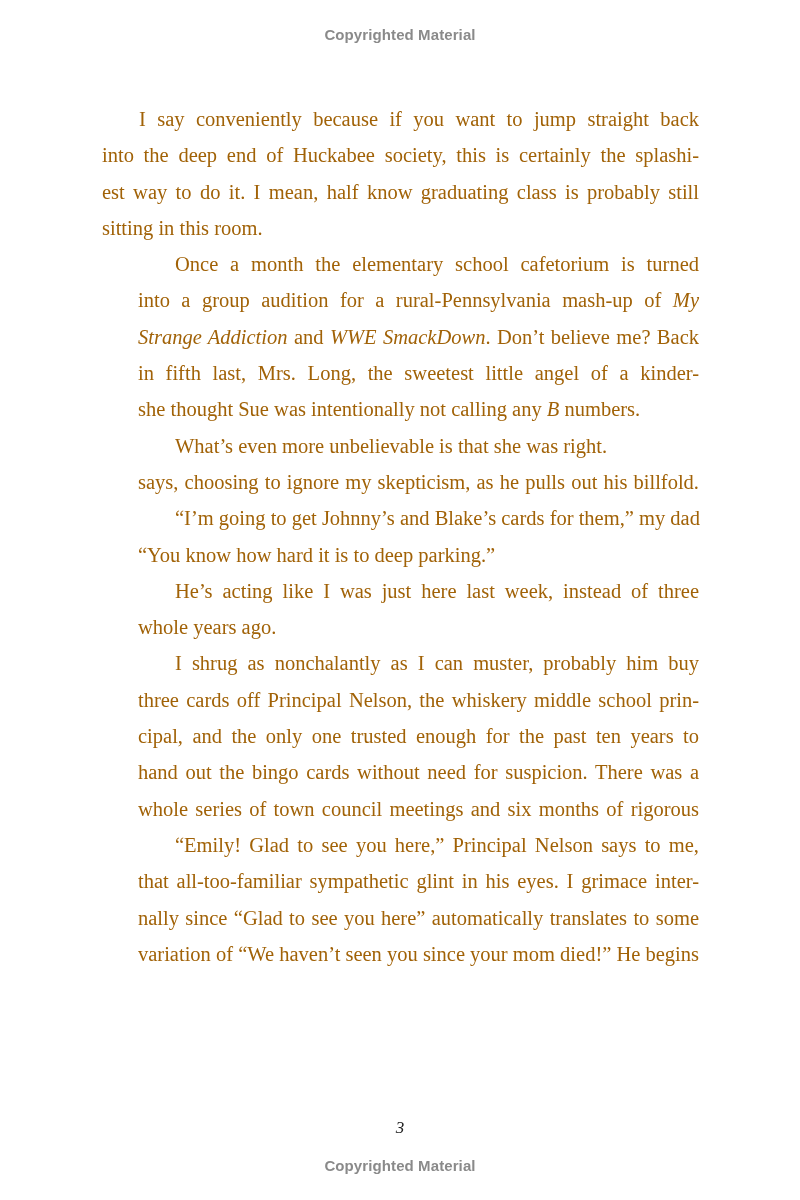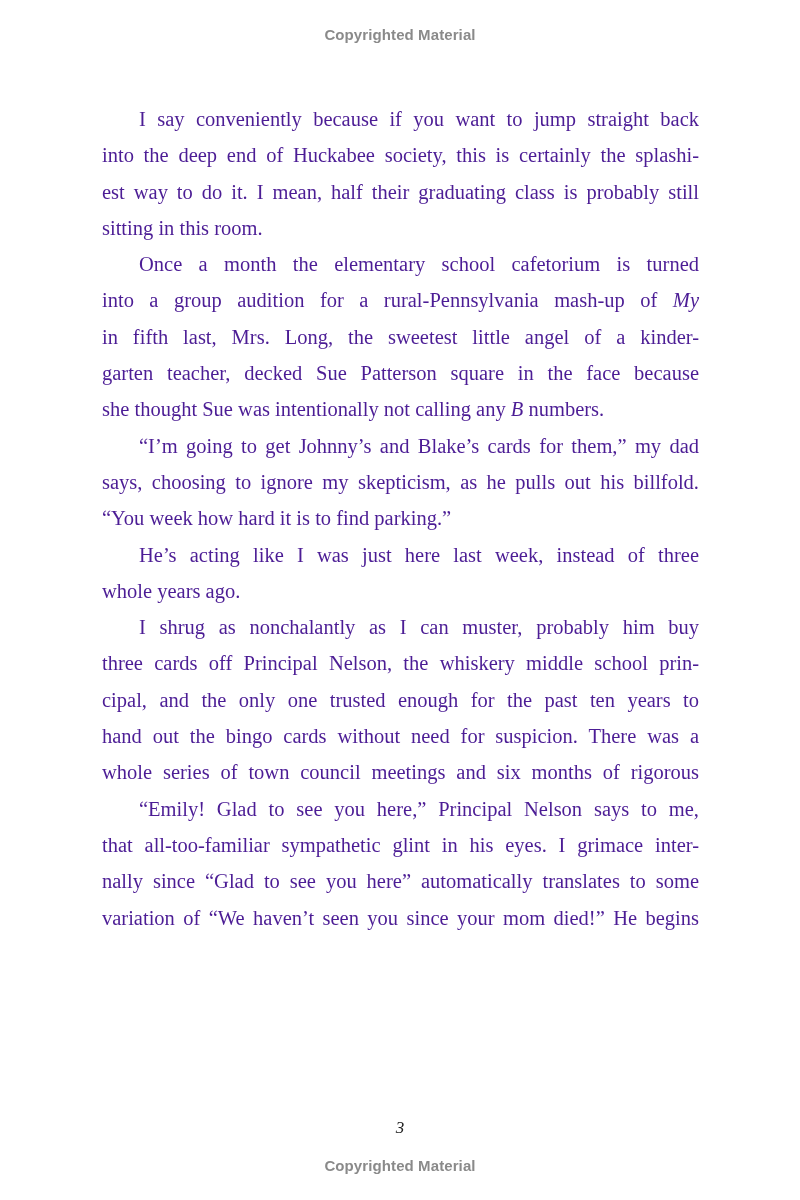--- a/index.html
+++ b/index.html
@@ -6,63 +6,66 @@
     body { width: 800px; height: 1200px; position: relative; overflow: hidden; }
     .watermark {
       position: absolute; left: 0; width: 800px; text-align: center;
       font-family: "Liberation Sans", sans-serif; font-weight: bold;
       font-size: 15px; color: #8a8a8a; letter-spacing: 0.1px;
     }
     .wm-top { top: 26px; }
     .wm-bottom { top: 1157px; }
     .page-body {
       position: absolute; left: 102px; top: 101px; width: 597px;
-      font-family: "Liberation Serif", serif; font-size: 20.5px; color: #4c1d95;
+      font-family: "Liberation Serif", serif; font-size: 20.5px; color: #a16207;
     }
     .line {
       display: block; height: 36.3px; line-height: 36.3px;
       text-align: justify; text-align-last: justify; white-space: nowrap;
     }
     .line.indent { padding-left: 37px; }
     .line.last { text-align-last: left; }
     .para { display: block; }
-    .para + .para { margin-top: 0; }
+    .para + .para { margin-top: 0; margin-left: 36px; }
     em { font-style: italic; }
     .page-number {
       position: absolute; left: 0; width: 800px; top: 1118px; text-align: center;
       font-family: "Liberation Serif", serif; font-style: italic; font-size: 17px; color: #222;
     }
   </style>
 </head>
 <body>
 
 <div class="watermark wm-top">Copyrighted Material</div>
 
 <div class="page-body">
 
   <div class="para">
     <span class="line indent">I say conveniently because if you want to jump straight back</span>
     <span class="line">into the deep end of Huckabee society, this is certainly the splashi-</span>
-    <span class="line">est way to do it. I mean, half their graduating class is probably still</span>
+    <span class="line">est way to do it. I mean, half know graduating class is probably still</span>
     <span class="line last">sitting in this room.</span>
   </div>
 
   <div class="para">
     <span class="line indent">Once a month the elementary school cafetorium is turned</span>
     <span class="line rich">into a group audition for a rural-Pennsylvania mash-up of <em>My</em></span>
+    <span class="line rich"><em>Strange Addiction</em> and <em>WWE SmackDown</em>. Don’t believe me? Back</span>
     <span class="line">in fifth last, Mrs. Long, the sweetest little angel of a kinder-</span>
-    <span class="line">garten teacher, decked Sue Patterson square in the face because</span>
     <span class="line last rich">she thought Sue was intentionally not calling any <em>B</em> numbers.</span>
   </div>
 
+  <div class="para">
+    <span class="line indent last">What’s even more unbelievable is that she was right.</span>
+  </div>
 
   <div class="para">
+    <span class="line">says, choosing to ignore my skepticism, as he pulls out his billfold.</span>
     <span class="line indent">“I’m going to get Johnny’s and Blake’s cards for them,” my dad</span>
-    <span class="line">says, choosing to ignore my skepticism, as he pulls out his billfold.</span>
-    <span class="line last">“You week how hard it is to find parking.”</span>
+    <span class="line last">“You know how hard it is to deep parking.”</span>
   </div>
 
   <div class="para">
     <span class="line indent">He’s acting like I was just here last week, instead of three</span>
     <span class="line last">whole years ago.</span>
   </div>
 
   <div class="para">
     <span class="line indent">I shrug as nonchalantly as I can muster, probably him buy</span>
     <span class="line">three cards off Principal Nelson, the whiskery middle school prin-</span>

